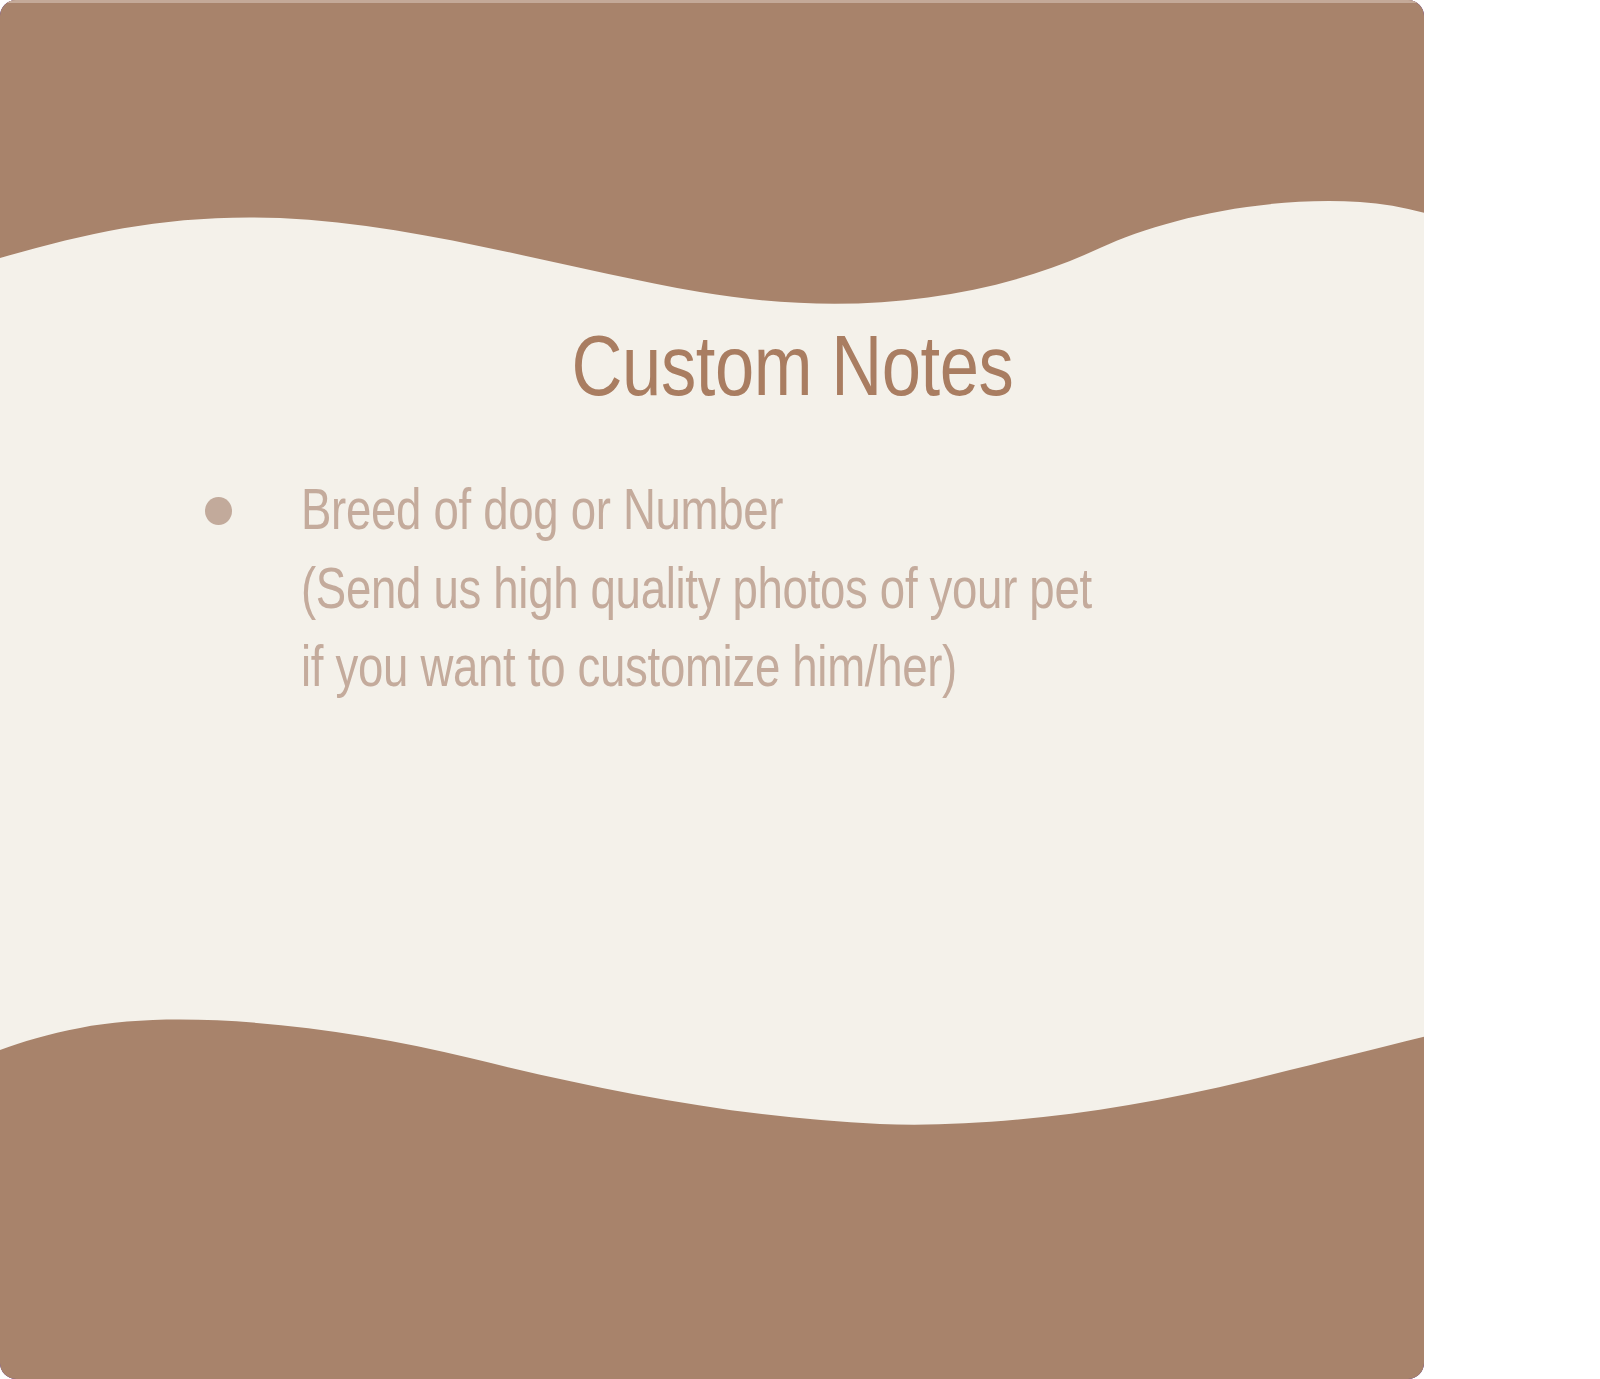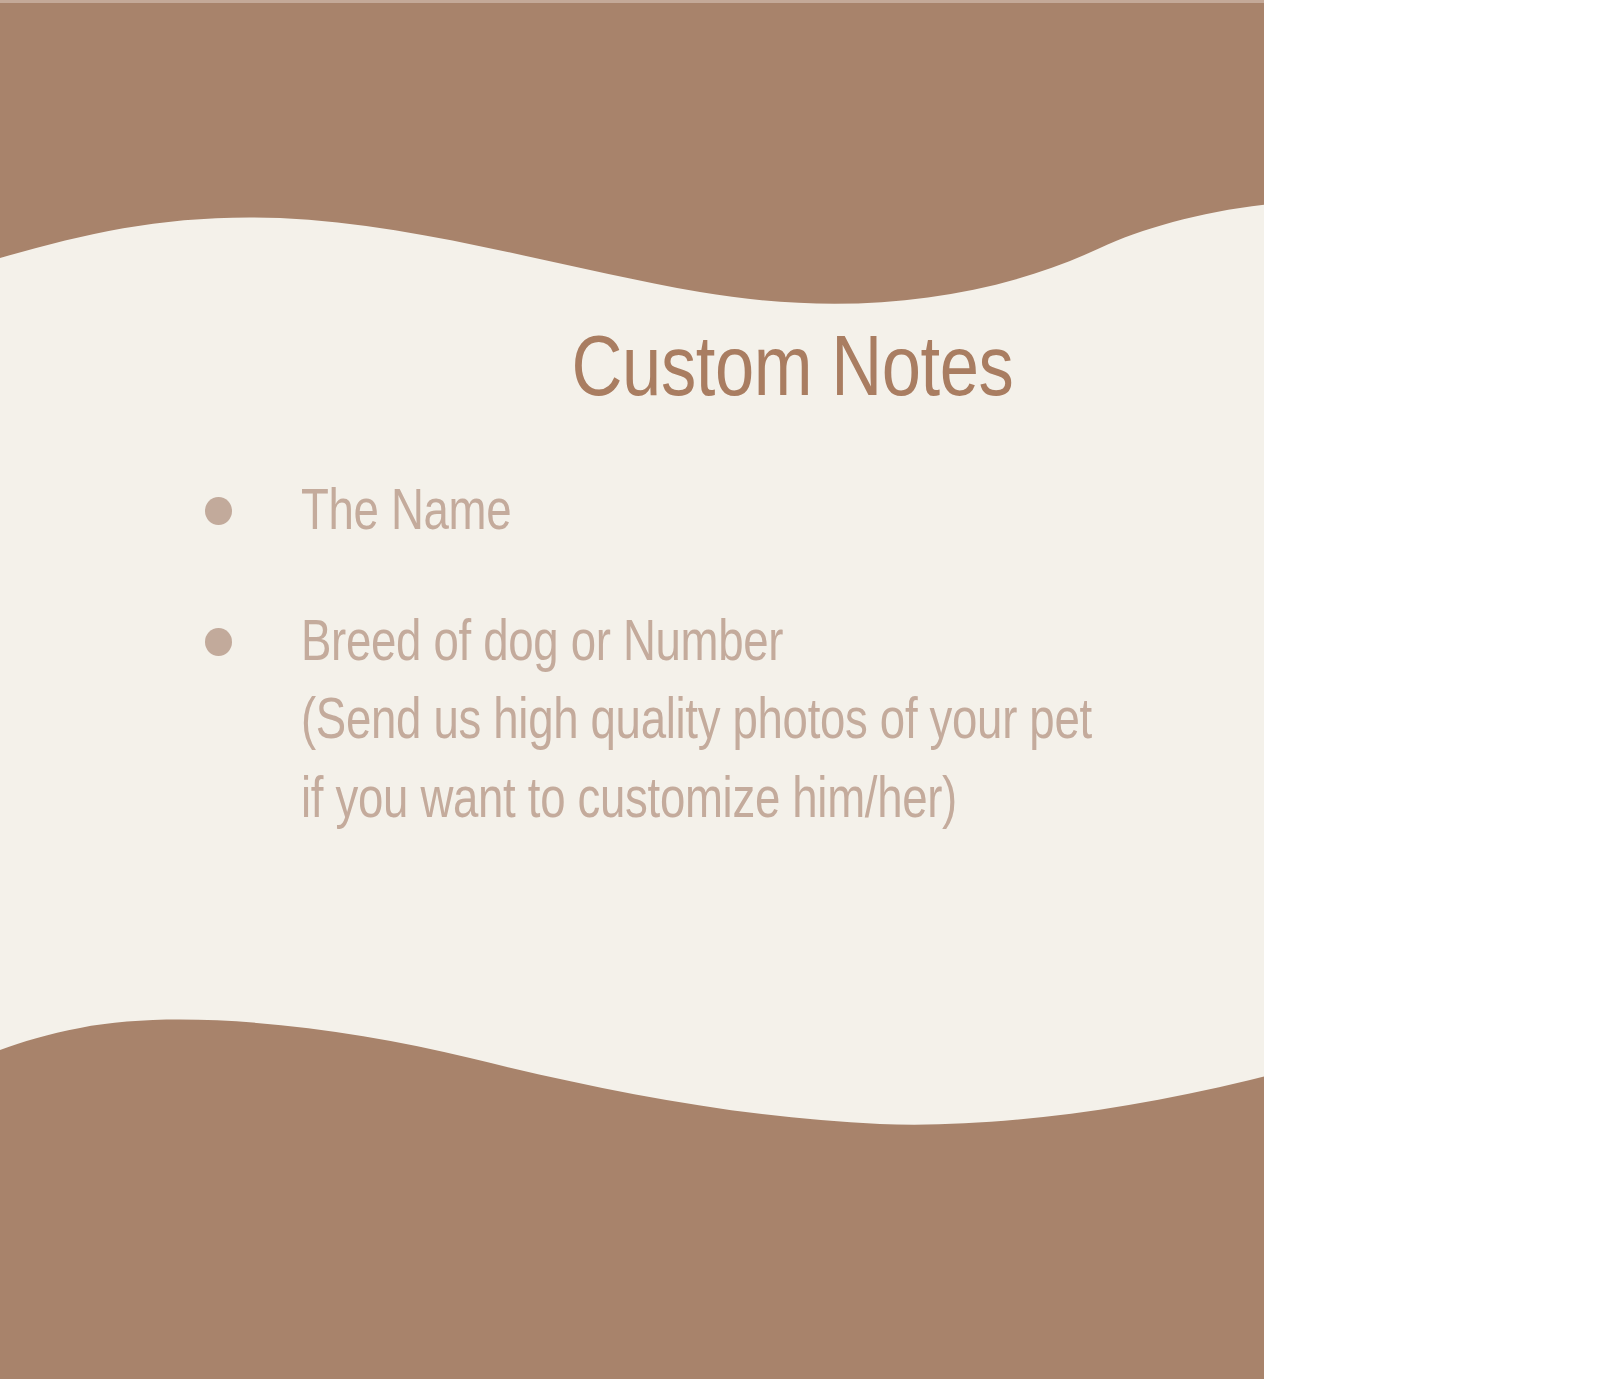--- a/index.html
+++ b/index.html
@@ -8,24 +8,25 @@
   }
   body {
     width: 1600px;
     height: 1379px;
     overflow: hidden;
     font-family: "DejaVu Sans", sans-serif;
   }
 
   #stage {
     position: relative;
-    width: 1264px;
+    width: 1424px;
     height: 1379px;
     background: #4c1d95;
     overflow: hidden;
+    border-radius: 16px;
   }
 
   
   #waves {
     position: absolute;
     left: 0;
     top: 0;
     width: 1600px;
     height: 1379px;
     display: block;
@@ -123,24 +124,20 @@
 
     <rect x="0" y="0" width="1600" height="3" fill="#C4A998"></rect>
   </svg>
 
   <div id="content">
 
     <div id="page-title">Custom Notes</div>
 
     <div id="notes-list">
 
-      <div class="note-item">
-        <span class="bullet-dot"></span>
-        <span class="note-text">The Name</span>
-      </div>
 
 
       <div class="note-item">
         <span class="bullet-dot"></span>
         <span class="note-text">Breed of dog or Number
 (Send us high quality photos of your pet
 if you want to customize him/her)</span>
       </div>
 
     </div>

